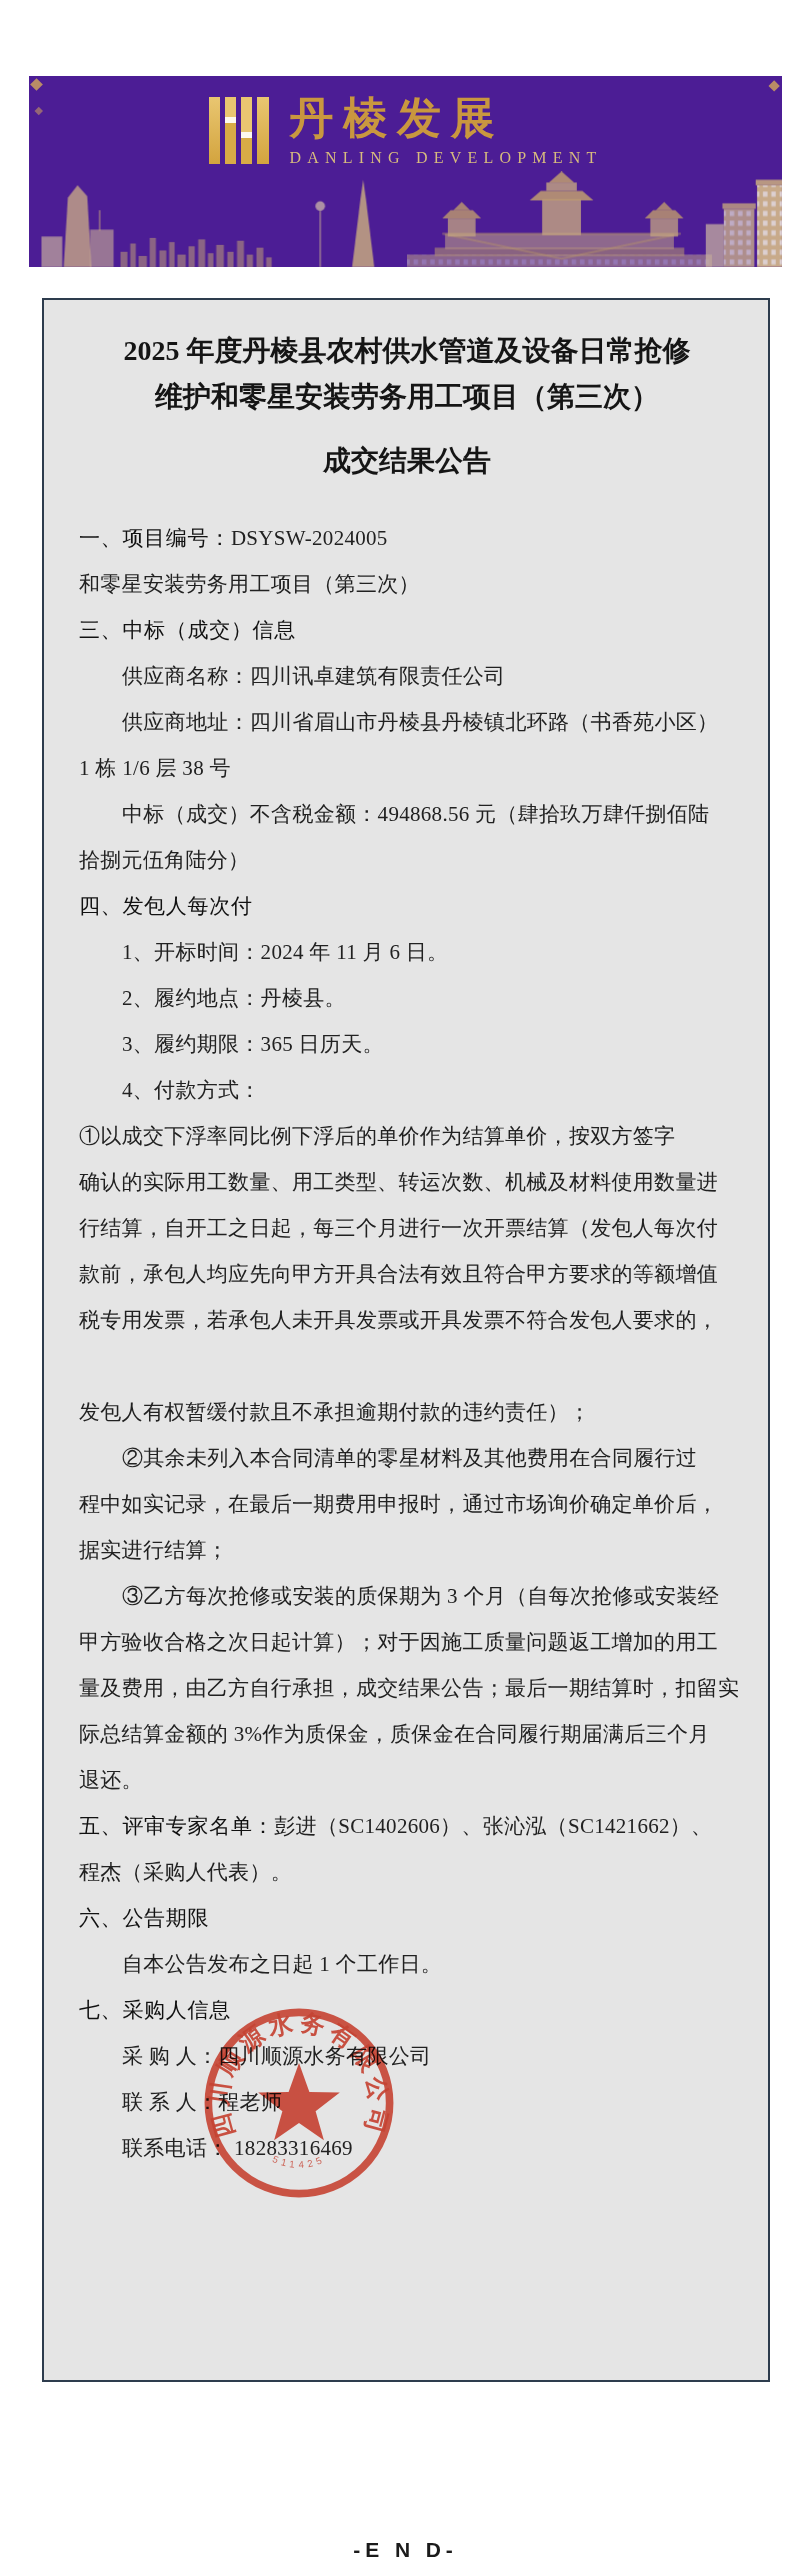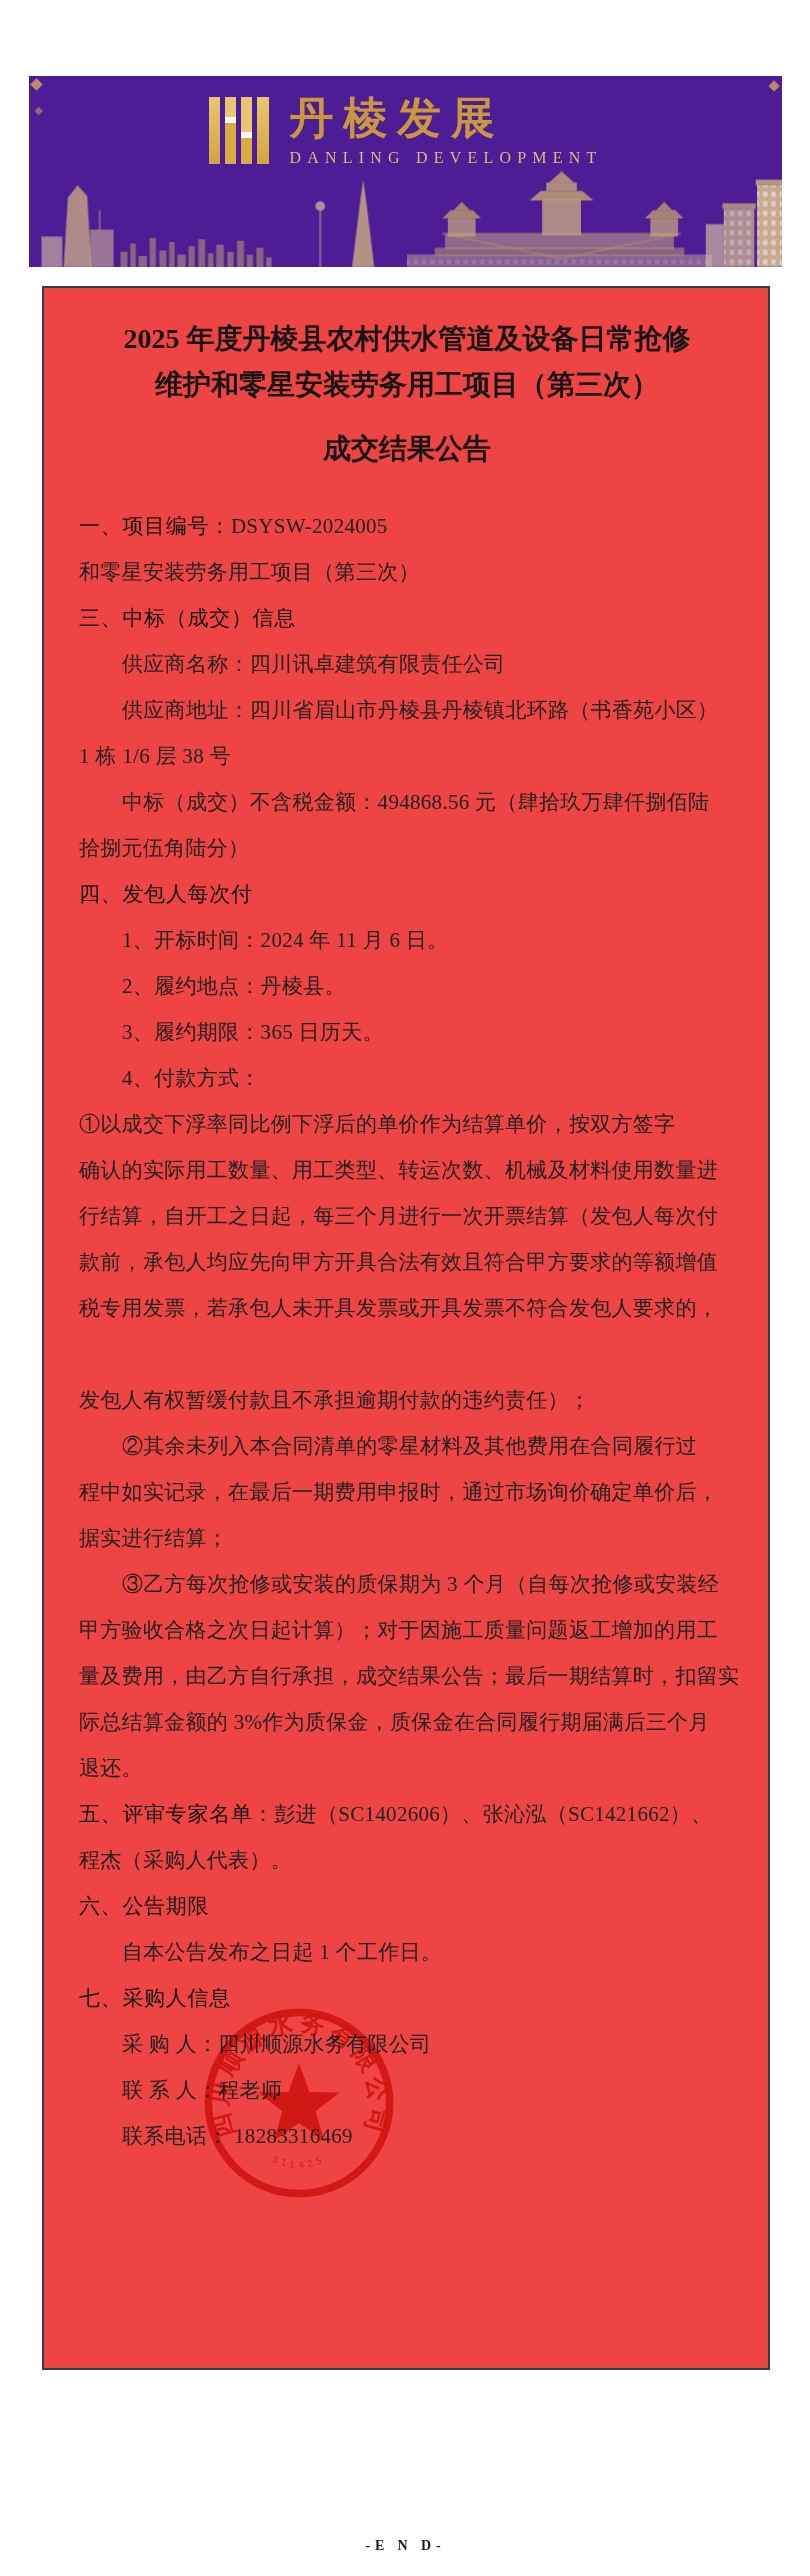--- a/index.html
+++ b/index.html
@@ -18,39 +18,39 @@
   .logo-cn{font-size:44px;font-weight:bold;letter-spacing:9.7px;color:#c9973f;line-height:49px;}
   .logo-en{margin-top:5.5px;font-size:16px;letter-spacing:6.2px;color:#d8bc7e;
            font-family:"Liberation Serif",serif;}
   .orn{position:absolute;background:#ddb257;transform:rotate(45deg);opacity:.75;}
   .orn.o1{left:2.8px;top:4.2px;width:9px;height:9px;}
   .orn.o2{left:7px;top:32px;width:5.5px;height:5.5px;opacity:.5;}
   .orn.o3{right:4.2px;top:5.5px;width:8.3px;height:8.3px;}
   .skyline{position:absolute;left:0;bottom:0;width:753px;height:97px;display:block;}
 
   
-  .doc-box{position:absolute;left:42px;top:286px;width:728px;height:2084px;
-           border:2.8px solid #2d3c4d;box-sizing:border-box;background:#ef4444;
+  .doc-box{position:absolute;left:42px;top:298px;width:728px;height:2084px;
+           border:2.8px solid #2d3c4d;box-sizing:border-box;background:#e5e5e5;
            padding:28px 33px 0 35px;}
   .title-line{ text-align:center;font-weight:bold;font-size:28px;line-height:46px;color:#151515;}
   .title-gap{margin-top:18px;}
   .doc-body{margin-top:30.5px;font-size:21px;line-height:46px;color:#212121;letter-spacing:0.3px;}
   .ln{white-space:nowrap;height:46px;}
   .ln .lbl{font-weight:normal;font-family:"Liberation Sans","DejaVu Sans",sans-serif;
            letter-spacing:0.7px;color:#111;}
   .ind{padding-left:43px;}
 
   
   .seal{position:absolute;left:198px;top:2002px;width:202px;height:202px;
         mix-blend-mode:multiply;opacity:.92;}
 
   
   .end-mark{position:absolute;left:0;top:2538px;width:100%;text-align:center;
-            font-family:Liberation Serif, serif;
-            font-weight:bold;font-size:14px;letter-spacing:4.9px;color:#1b1b1b;}
+            font-family:Liberation Sans, sans-serif;
+            font-weight:bold;font-size:21px;letter-spacing:4.9px;color:#1b1b1b;}
 </style>
 </head>
 <body>
 
 <div class="page">
 
   <div class="banner">
     <span class="orn o1"></span>
     <span class="orn o2"></span>
     <span class="orn o3"></span>

